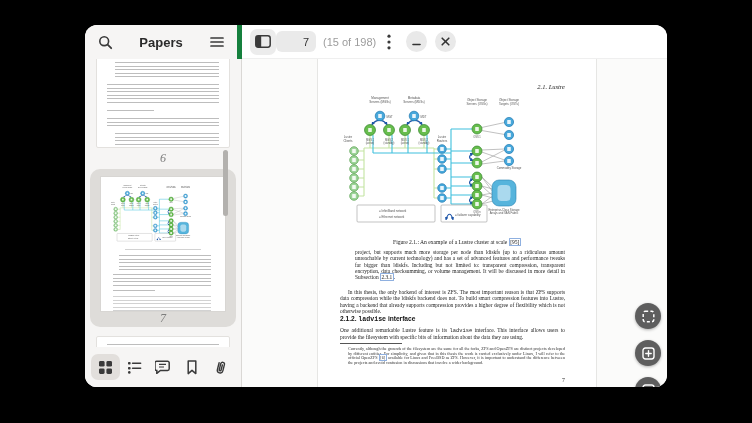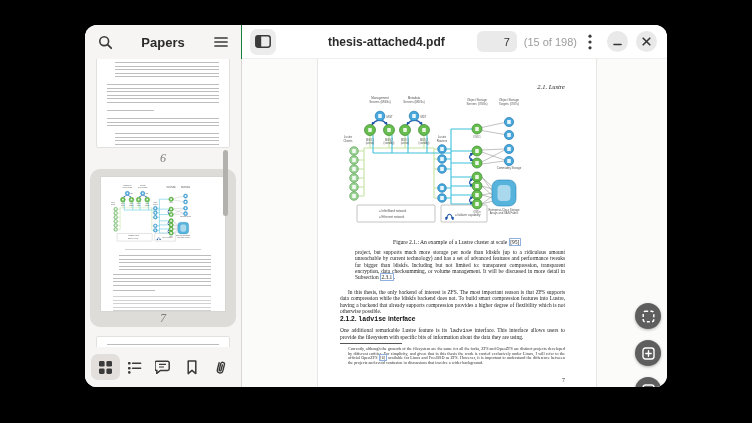--- a/index.html
+++ b/index.html
@@ -3,21 +3,21 @@
 <meta charset="utf-8">
 <style>
   html,body{margin:0;padding:0;background:#000;width:752px;height:423px;overflow:hidden;
     font-family:"Liberation Sans", sans-serif;}
   *{box-sizing:border-box;}
   .canvas{position:relative;width:752px;height:423px;background:#000;}
   .window{position:absolute;left:85px;top:25px;width:582px;height:362px;background:#fff;
     border-radius:12px;overflow:hidden;display:flex;flex-direction:column;}
   
   .header{display:flex;height:34px;flex:0 0 34px;}
-  .hdr-side{width:157px;flex:0 0 157px;background:#f6f5f4;border-right:1px solid #15803d;
+  .hdr-side{width:157px;flex:0 0 157px;background:#f6f5f4;border-right:5px solid #15803d;
     display:flex;align-items:center;padding:2px 8px;}
   .hdr-side .ttl{flex:1;text-align:center;font-weight:bold;font-size:13px;color:#2b2b2b;}
   .icon-btn{width:24px;height:24px;border:none;background:transparent;display:flex;
     align-items:center;justify-content:center;border-radius:6px;padding:0;}
   .hdr-main{flex:1;background:#fff;display:flex;align-items:center;padding:0 10px 0 8px;
     border-bottom:1px solid #efefef;}
   .toggle-btn{width:26px;height:26px;background:#ececec;border-radius:7px;border:none;
     display:flex;align-items:center;justify-content:center;padding:0;}
   .doc-title{flex:1;text-align:center;font-weight:bold;font-size:12px;color:#2b2b2b;
     white-space:nowrap;overflow:hidden;text-overflow:ellipsis;padding-left:20px;}
@@ -103,21 +103,20 @@
           </svg>
         </button>
       </div>
       <div class="hdr-main">
         <button class="toggle-btn">
           <svg width="16" height="13" viewBox="0 0 16 13">
             <rect x="0.8" y="0.8" width="14.4" height="11.4" rx="2.4" fill="none" stroke="#3a3a3a" stroke-width="1.5"></rect>
             <path d="M3.2,0.8 h3 v11.4 h-3 a2.4,2.4 0 0 1 -2.4,-2.4 v-6.6 a2.4,2.4 0 0 1 2.4,-2.4 z" fill="#3a3a3a"></path>
           </svg>
         </button>
-        <div class="doc-title">thesis-attached4.pdf</div>
         <input class="page-input" value="7" style="">
         <span class="page-count">(15 of 198)</span>
         <button class="kebab">
           <svg width="4" height="16" viewBox="0 0 4 16">
             <circle cx="2" cy="2.2" r="1.6" fill="#3a3a3a"></circle>
             <circle cx="2" cy="8" r="1.6" fill="#3a3a3a"></circle>
             <circle cx="2" cy="13.8" r="1.6" fill="#3a3a3a"></circle>
           </svg>
         </button>
         <button class="circ-btn">

